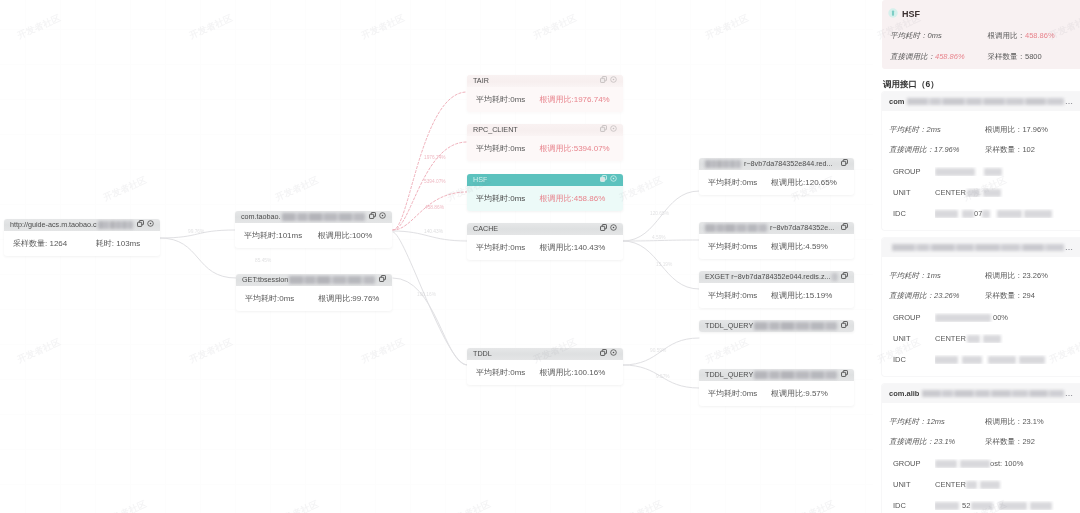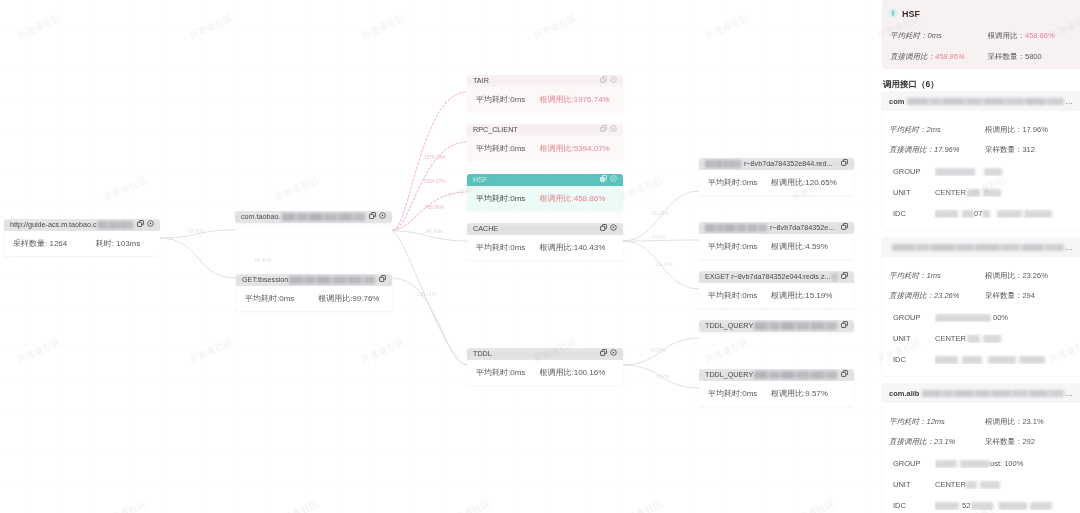--- a/index.html
+++ b/index.html
@@ -150,20 +150,24 @@
               <span><svg width="7" height="7" viewBox="0 0 16 16">
                   <rect x="5.2" y="1.2" width="9.6" height="9.6" rx="1.4" fill="none" stroke="currentColor" stroke-width="2"></rect>
                   <rect x="1.2" y="5.2" width="9.6" height="9.6" rx="1.4" fill="#dfe1e2" stroke="currentColor" stroke-width="2"></rect>
                 </svg></span>
               <span><svg width="7" height="7" viewBox="0 0 16 16">
                   <circle cx="8" cy="8" r="6.4" fill="none" stroke="currentColor" stroke-width="1.8"></circle>
                   <circle cx="8" cy="8" r="1.9" fill="currentColor"></circle>
                 </svg></span>
             </span>
           </div>
+          <div class="bd">
+            <span class="l" style="flex:0 0 53%">平均耗时:101ms</span>
+            <span class="r">根调用比:100%</span>
+          </div>
         </div>
         <div class="node" style="left: 236px; top: 274px; width: 156px;">
           <div class="hd">
             <span class="t">GET:tbsession</span>
             <span class="blur"></span>
             <span class="icons">
               <span><svg width="7" height="7" viewBox="0 0 16 16">
                   <rect x="5.2" y="1.2" width="9.6" height="9.6" rx="1.4" fill="none" stroke="currentColor" stroke-width="2"></rect>
                   <rect x="1.2" y="5.2" width="9.6" height="9.6" rx="1.4" fill="#dfe1e2" stroke="currentColor" stroke-width="2"></rect>
                 </svg></span>
@@ -379,21 +383,21 @@
           <span class="bblk hdblur" style="flex:1;margin-left:3px"></span>
           <span class="ell">…</span>
         </div>
         <div class="cbd">
           <div class="statrow">
             <span class="c1"><span>平均耗时：</span><span>2ms</span></span>
             <span class="c2"><span>根调用比：</span><span>17.96%</span></span>
           </div>
           <div class="statrow">
             <span class="c1"><span>直接调用比：</span><span>17.96%</span></span>
-            <span class="c2"><span>采样数量：</span><span>312</span></span>
+            <span class="c2"><span>采样数量：</span><span>102</span></span>
           </div>
           <div class="kv">
             <span class="k">GROUP</span>
             <span class="v"><span class="bblk" style="width:40px;margin-left:0px"></span><span class="bblk" style="width:18px;margin-left:9px"></span></span>
           </div>
           <div class="kv">
             <span class="k">UNIT</span>
             <span class="v"><span style="margin-left:0px">CENTER</span><span class="bblk" style="width:13px;margin-left:1px"></span><span class="bblk" style="width:18px;margin-left:3px"></span></span>
           </div>
           <div class="kv">

